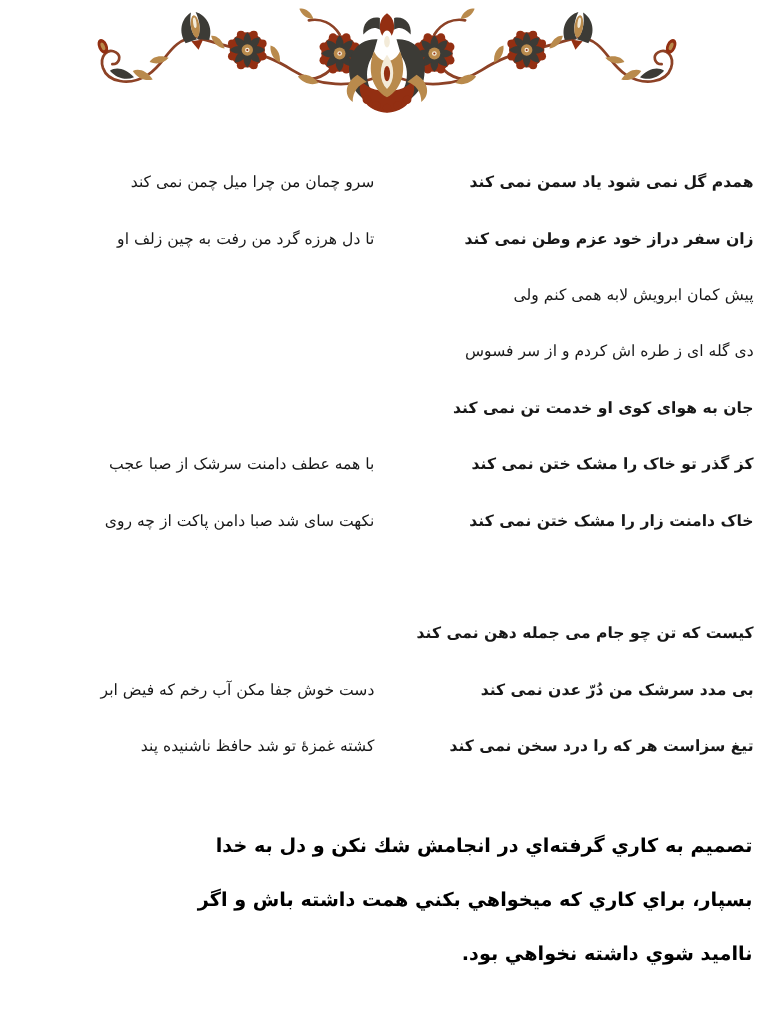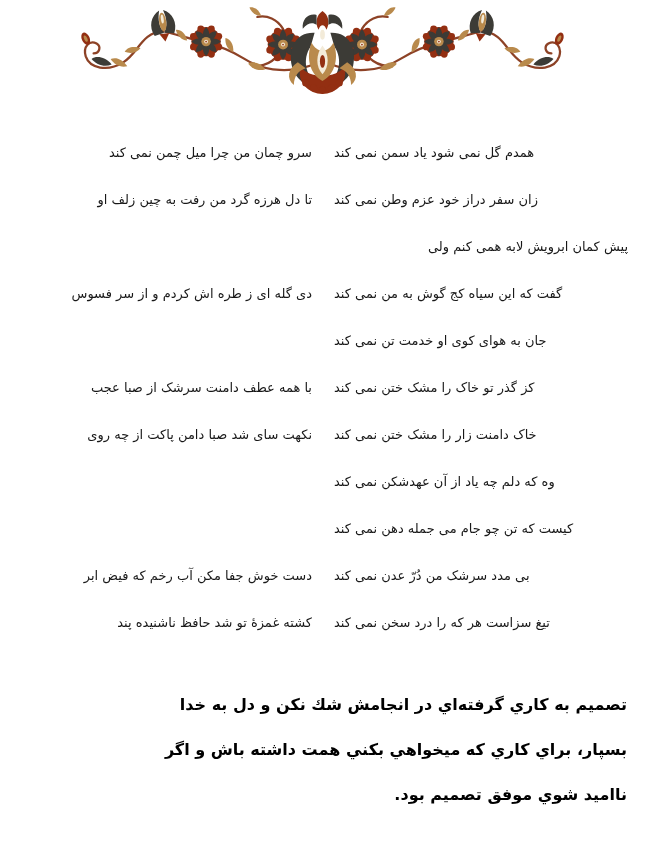--- a/index.html
+++ b/index.html
@@ -9,21 +9,21 @@
   }
   
   .ornament{position:absolute;top:5px;left:66px;width:513px;height:91px;}
   
   .poem{position:absolute;top:129px;left:28px;width:600px;}
   .poem-row{display:flex;justify-content:space-between;align-items:center;height:47px;}
   .hemi{
     direction:rtl;white-space:nowrap;overflow:visible;
     font-size:13px;color:#181818;letter-spacing:0.2px;
   }
-  .hemi-left{width:294px;text-align:left;}
+  .hemi-left{width:294px;text-align:right;font-weight:bold;}
   .hemi-right{width:284px;text-align:right;}
   
   .interpretation{position:absolute;top:682px;left:18px;right:18px;direction:rtl;}
   .interp-line{
     font-size:16px;line-height:45px;font-weight:600;color:#000000;
     text-align:right;white-space:nowrap;
   }
 </style>
 </head>
 <body>
@@ -125,49 +125,47 @@
       <span class="hemi hemi-right">سرو چمان من چرا میل چمن نمی کند</span>
     </div>
     <div class="poem-row">
       <span class="hemi hemi-left">زان سفر دراز خود عزم وطن نمی کند</span>
       <span class="hemi hemi-right">تا دل هرزه گرد من رفت به چین زلف او</span>
     </div>
     <div class="poem-row">
       <span class="hemi hemi-right">پیش کمان ابرویش لابه همی کنم ولی</span>
     </div>
     <div class="poem-row">
-      <span class="hemi hemi-left">گفت که این سیاه کج گوش به من نمی کند</span>
       <span class="hemi hemi-right">دی گله ای ز طره اش کردم و از سر فسوس</span>
     </div>
     <div class="poem-row">
       <span class="hemi hemi-left">جان به هوای کوی او خدمت تن نمی کند</span>
     </div>
     <div class="poem-row">
       <span class="hemi hemi-left">کز گذر تو خاک را مشک ختن نمی کند</span>
       <span class="hemi hemi-right">با همه عطف دامنت سرشک از صبا عجب</span>
     </div>
     <div class="poem-row">
       <span class="hemi hemi-left">خاک دامنت زار را مشک ختن نمی کند</span>
       <span class="hemi hemi-right">نکهت سای شد صبا دامن پاکت از چه روی</span>
     </div>
     <div class="poem-row">
-      <span class="hemi hemi-left">وه که دلم چه یاد از آن عهدشکن نمی کند</span>
     </div>
     <div class="poem-row">
       <span class="hemi hemi-left">کیست که تن چو جام می جمله دهن نمی کند</span>
     </div>
     <div class="poem-row">
       <span class="hemi hemi-left">بی مدد سرشک من دُرّ عدن نمی کند</span>
       <span class="hemi hemi-right">دست خوش جفا مکن آب رخم که فیض ابر</span>
     </div>
     <div class="poem-row">
       <span class="hemi hemi-left">تیغ سزاست هر که را درد سخن نمی کند</span>
       <span class="hemi hemi-right">کشته غمزهٔ تو شد حافظ ناشنیده پند</span>
     </div>
   </div>
 
   <div class="interpretation">
     <div class="interp-line">تصمیم به كاري گرفته‌اي در انجامش شك نكن و دل به خدا</div>
     <div class="interp-line">بسپار، براي كاري كه میخواهي بكني همت داشته باش و اگر</div>
-    <div class="interp-line">ناامید شوي موفق تصمیم بود.</div>
+    <div class="interp-line">ناامید شوي داشته نخواهي بود.</div>
   </div>
 
 </div>
 
 </body></html>

